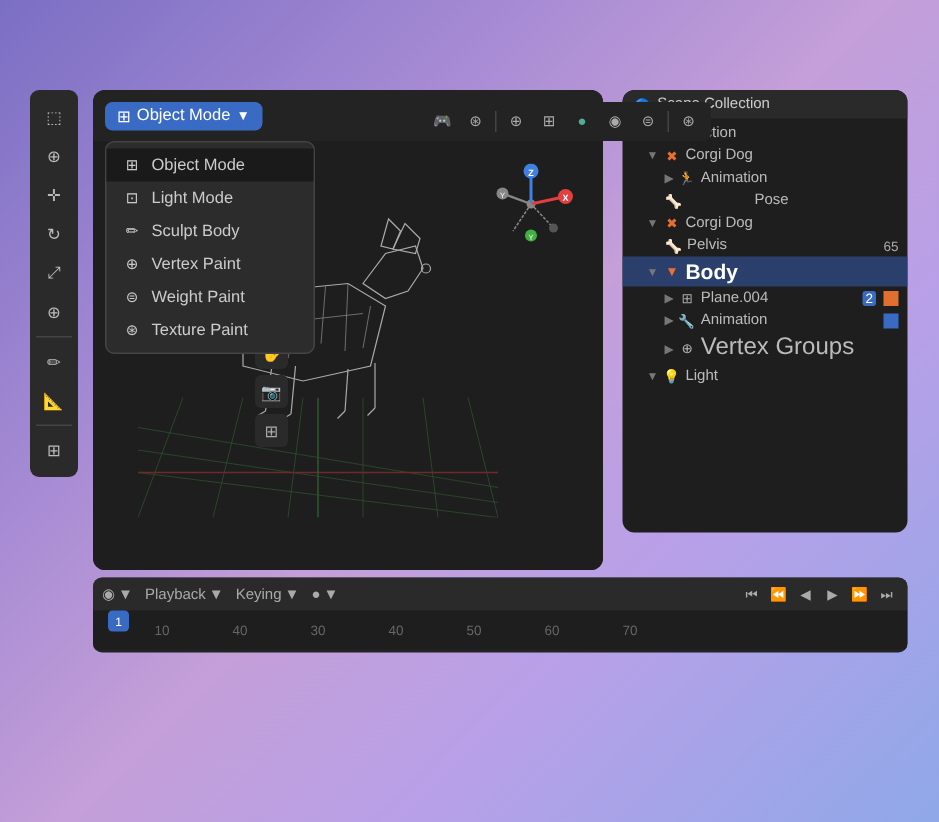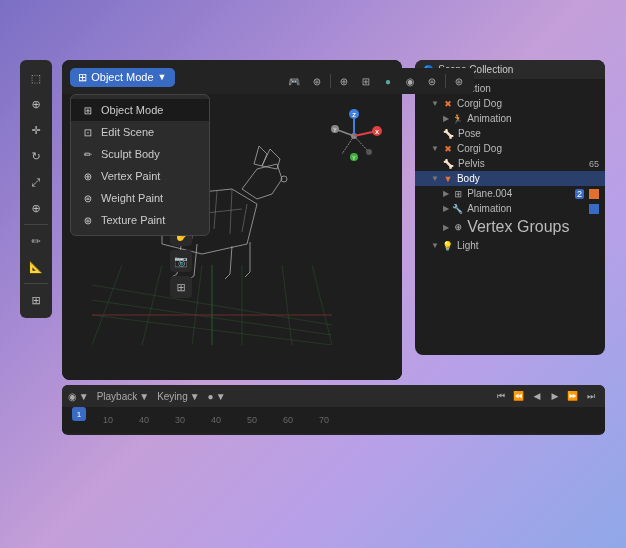--- a/index.html
+++ b/index.html
@@ -273,21 +273,21 @@
       align-items: center;
       justify-content: center;
       font-size: 8px;
       color: #fff;
       z-index: 5;
     }
 
     .timeline-numbers {
       display: flex;
       align-items: center;
-      gap: 0;
+      gap: 16px;
       margin-left: 20px;
       font-size: 9px;
       color: #666;
     }
 
     .timeline-num {
       width: 36px;
       text-align: center;
     }
 
@@ -340,21 +340,21 @@
     </div>
   </div>
 
   <div class="dropdown-menu">
     <div class="dropdown-item selected">
       <span class="item-icon">⊞</span>
       <span>Object Mode</span>
     </div>
     <div class="dropdown-item">
       <span class="item-icon">⊡</span>
-      <span>Edit Scene</span>
+      <span>Light Mode</span>
     </div>
     <div class="dropdown-item">
       <span class="item-icon">✏</span>
       <span>Sculpt Body</span>
     </div>
     <div class="dropdown-item">
       <span class="item-icon">⊕</span>
       <span>Vertex Paint</span>
     </div>
     <div class="dropdown-item">
@@ -480,36 +480,36 @@
       <span class="row-icon" style="color:#e87030;">✖</span>
       <span style="font-size:10px;">Corgi Dog</span>
     </div>
     <div class="outliner-row indent-2">
       <span class="row-arrow">▶</span>
       <span class="row-icon" style="color:#5a9;">🏃</span>
       <span style="font-size:10px;text-align:center;">Animation</span>
     </div>
     <div class="outliner-row indent-2">
       <span class="row-icon" style="color:#5a9;">🦴</span>
-      <span style="font-size:10px;">Pose</span>
+      <span style="font-size:10px;margin-left:45px;">Pose</span>
     </div>
     <div class="outliner-row indent-1">
       <span class="row-arrow">▼</span>
       <span class="row-icon" style="color:#e87030;">✖</span>
       <span style="font-size:10px;">Corgi Dog</span>
     </div>
     <div class="outliner-row indent-2">
       <span class="row-icon" style="color:#5a9;">🦴</span>
       <span style="font-size:10px;">Pelvis</span>
       <span class="row-badge">65</span>
     </div>
     <div class="outliner-row indent-1 active">
       <span class="row-arrow">▼</span>
       <span class="row-icon" style="color:#e87030;">▼</span>
-      <span style="font-size:10px;">Body</span>
+      <span style="font-size:14px;font-weight:bold;">Body</span>
     </div>
     <div class="outliner-row indent-2">
       <span class="row-arrow">▶</span>
       <span class="row-icon" style="color:#aaa;">⊞</span>
       <span style="font-size:10px;">Plane.004</span>
       <span class="row-badge" style="background:#3a6bc4;color:#fff;border-radius:2px;padding:0 2px;">2</span>
       <span style="width:10px;height:10px;background:#e07030;display:inline-block;margin-left:2px;"></span>
     </div>
     <div class="outliner-row indent-2">
       <span class="row-arrow">▶</span>

